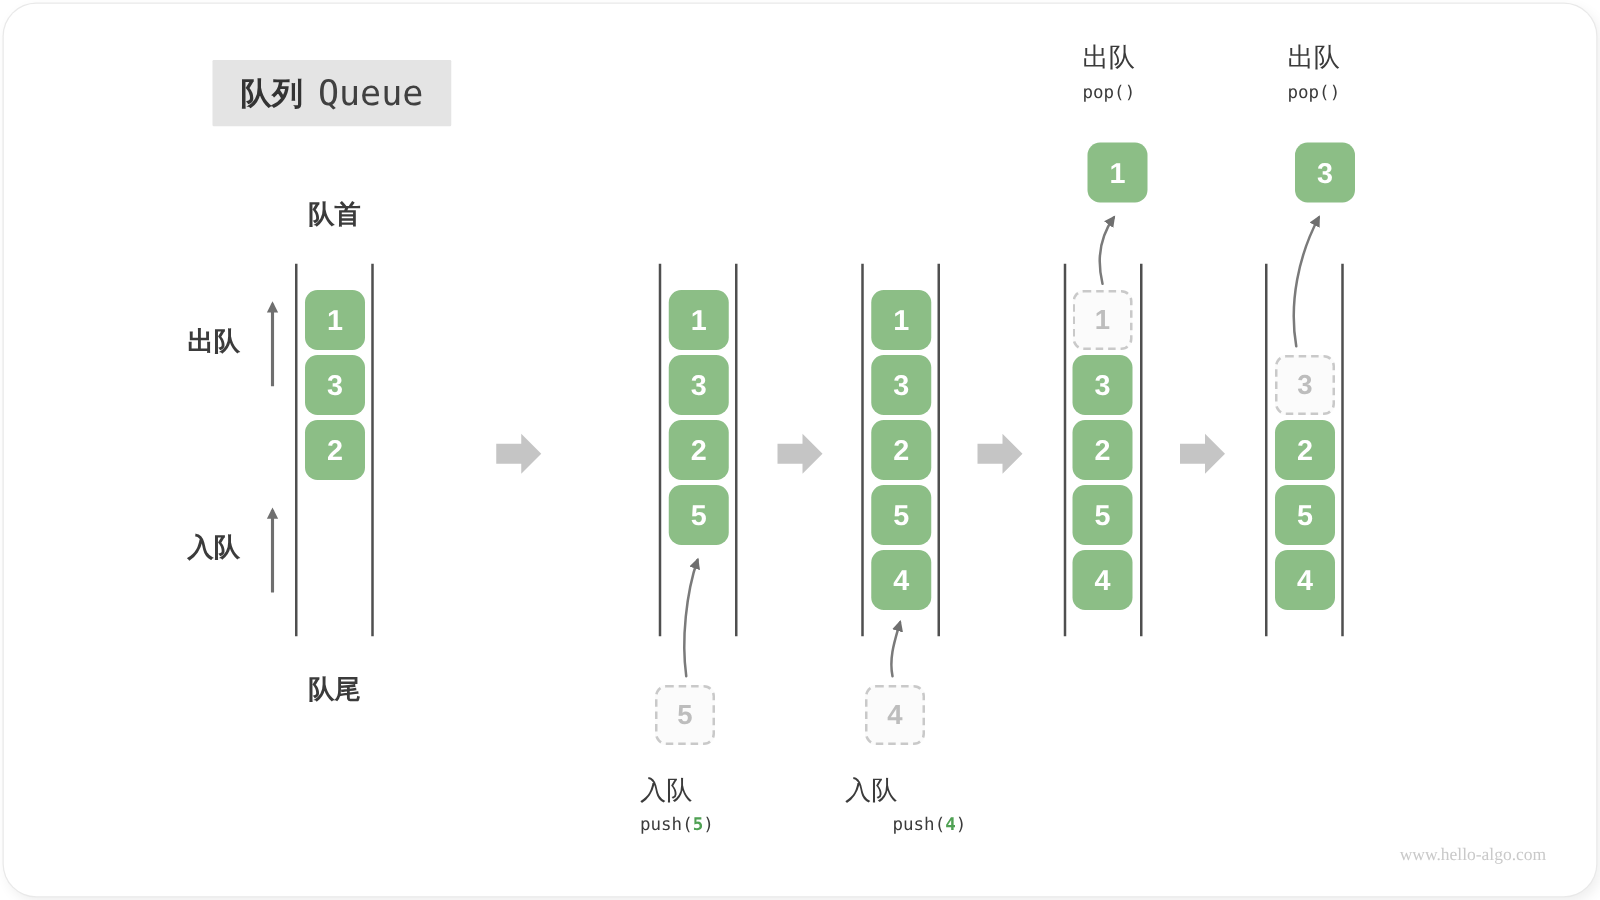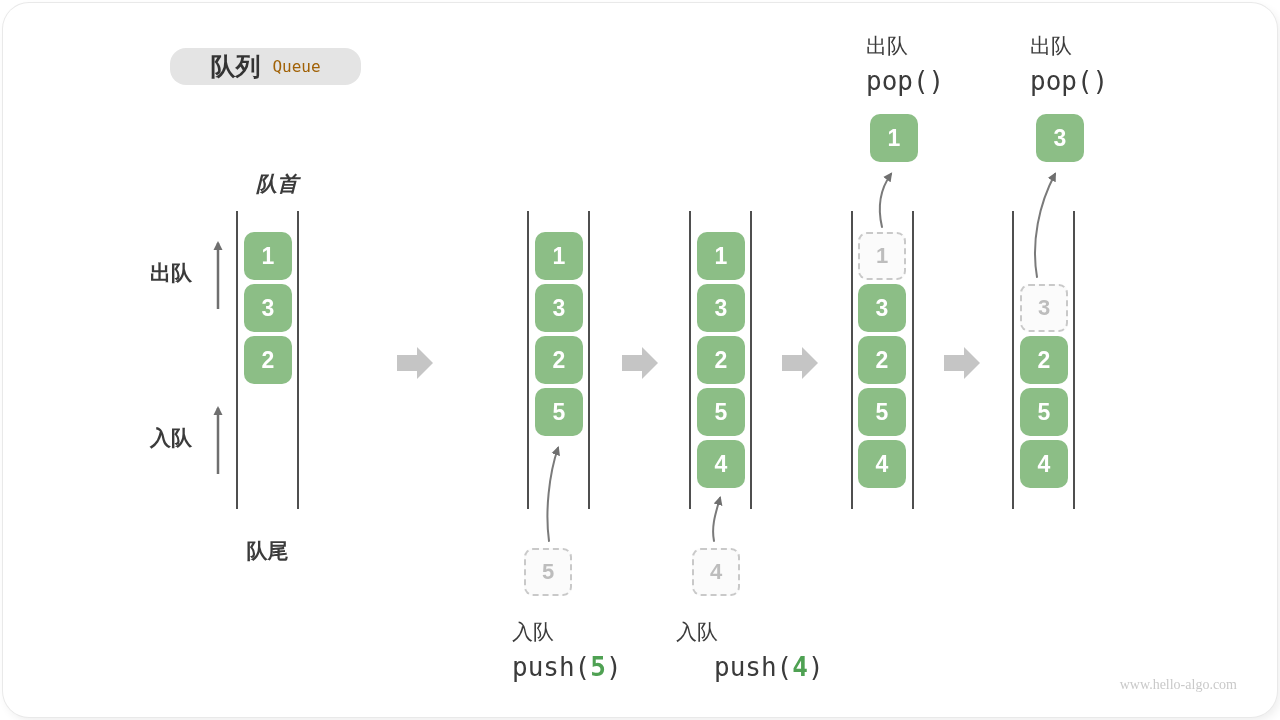--- a/index.html
+++ b/index.html
@@ -1,48 +1,48 @@
 <!DOCTYPE html>
 <html><head>
 <meta charset="utf-8">
 <style>
   html,body{margin:0;padding:0;width:1280px;height:720px;overflow:hidden;background:#fff;
     font-family:"Liberation Sans","DejaVu Sans",sans-serif;}
   .stage{position:relative;width:1280px;height:720px;}
   .card{position:absolute;left:3px;top:3px;right:3px;bottom:3px;background:#fff;
     border-radius:26px;box-shadow:0 0 0 1px #e9e9e9, 3px 4px 10px rgba(0,0,0,.07);}
   .abs{position:absolute;}
-  .title-badge{left:170px;top:48px;width:191px;height:37px;background:#e4e4e4;border-radius:16px;
+  .title-badge{left:170px;top:48px;width:191px;height:53px;background:#e4e4e4;border-radius:1px;
     display:flex;align-items:center;justify-content:center;gap:12px;}
   .title-zh{font-weight:bold;font-size:25px;color:#333;}
-  .title-en{font-family:"DejaVu Sans Mono","Liberation Mono",monospace;font-size:16px;color:#a16207;}
+  .title-en{font-family:"DejaVu Sans Mono","Liberation Mono",monospace;font-size:28px;color:#404040;}
   .side-label{font-size:21px;font-weight:bold;color:#3b3b3b;white-space:nowrap;}
   .vline{width:2px;top:211px;height:298px;background:#4f4f4f;}
   .qbox{width:48px;height:48px;border-radius:10px;background:#8cbe86;color:#fff;
     font-size:23px;font-weight:bold;display:flex;align-items:center;justify-content:center;}
   .ghost{width:44px;height:44px;border-radius:9px;border:2px dashed #c9c9c9;background:#fbfbfb;
     color:#bdbdbd;font-size:22px;font-weight:bold;display:flex;align-items:center;justify-content:center;}
   .op-label{font-size:21px;color:#3b3b3b;white-space:nowrap;}
-  .op-code{font-family:"DejaVu Sans Mono","Liberation Mono",monospace;font-size:26px;color:#3b3b3b;white-space:nowrap;}
+  .op-code{font-family:"DejaVu Sans Mono","Liberation Mono",monospace;font-size:14px;color:#3b3b3b;white-space:nowrap;}
   .op-code .arg{color:#4fa153;font-weight:bold;}
   .watermark{font-family:Liberation Serif, serif;font-size:14px;color:#c9c9c9;}
   svg.overlay{left:0;top:0;pointer-events:none;}
 </style>
 </head>
 <body>
 
 <div class="stage">
   <div class="card"></div>
 
   <div class="abs title-badge">
     <span class="title-zh">队列</span>
     <span class="title-en">Queue</span>
   </div>
 
-  <div class="abs side-label" style="left:237px;top:170px;width:61px;text-align:right;font-style:italic;">队首</div>
+  <div class="abs side-label" style="left:237px;top:157px;width:61px;text-align:center;">队首</div>
   <div class="abs side-label" style="left:237px;top:537px;width:61px;text-align:center;">队尾</div>
 
   <div class="abs side-label" style="left:150px;top:259px;">出队</div>
   <div class="abs side-label" style="left:150px;top:424px;">入队</div>
 
   <div class="abs vline" style="left:236px;"></div>
   <div class="abs vline" style="left:297px;"></div>
   <div class="abs vline" style="left:527px;"></div>
   <div class="abs vline" style="left:588px;"></div>
   <div class="abs vline" style="left:689px;"></div>

